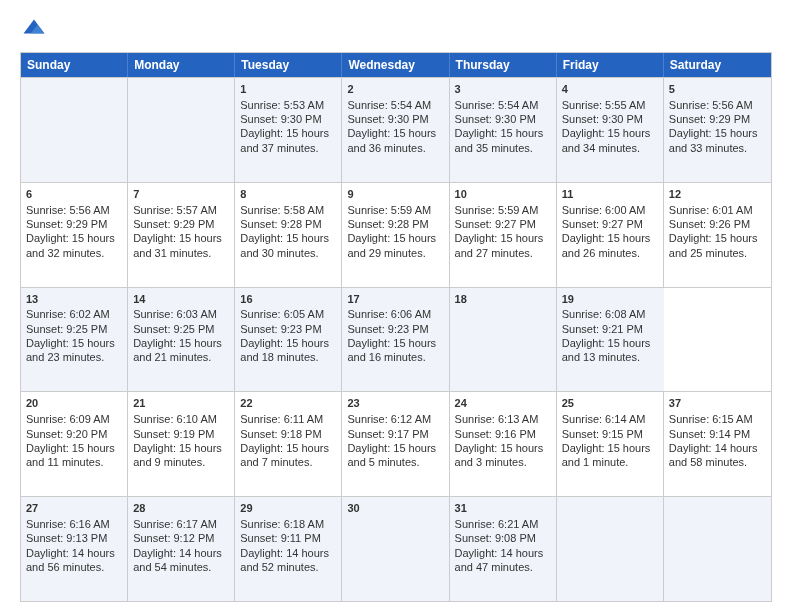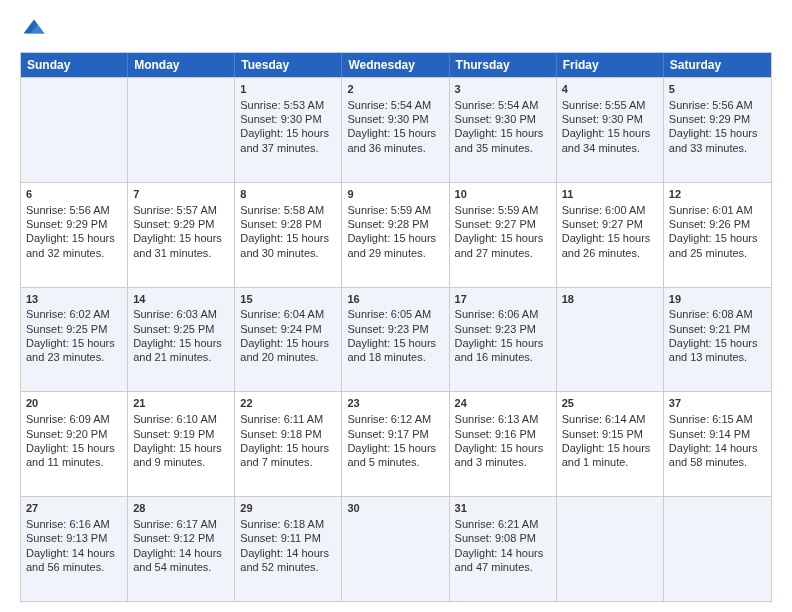--- a/index.html
+++ b/index.html
@@ -205,24 +205,20 @@
         <div class="cal-row">
           <div class="cal-cell alt-row">
             <span class="day-num">13</span>
             <div class="cell-text">Sunrise: 6:02 AM<br>Sunset: 9:25 PM<br>Daylight: 15 hours and 23 minutes.</div>
           </div>
           <div class="cal-cell alt-row">
             <span class="day-num">14</span>
             <div class="cell-text">Sunrise: 6:03 AM<br>Sunset: 9:25 PM<br>Daylight: 15 hours and 21 minutes.</div>
           </div>
           <div class="cal-cell alt-row">
-            <span class="day-num">15</span>
-            <div class="cell-text">Sunrise: 6:04 AM<br>Sunset: 9:24 PM<br>Daylight: 15 hours and 20 minutes.</div>
-          </div>
-          <div class="cal-cell alt-row">
             <span class="day-num">16</span>
             <div class="cell-text">Sunrise: 6:05 AM<br>Sunset: 9:23 PM<br>Daylight: 15 hours and 18 minutes.</div>
           </div>
           <div class="cal-cell alt-row">
             <span class="day-num">17</span>
             <div class="cell-text">Sunrise: 6:06 AM<br>Sunset: 9:23 PM<br>Daylight: 15 hours and 16 minutes.</div>
           </div>
           <div class="cal-cell alt-row">
             <span class="day-num">18</span>
           </div>

